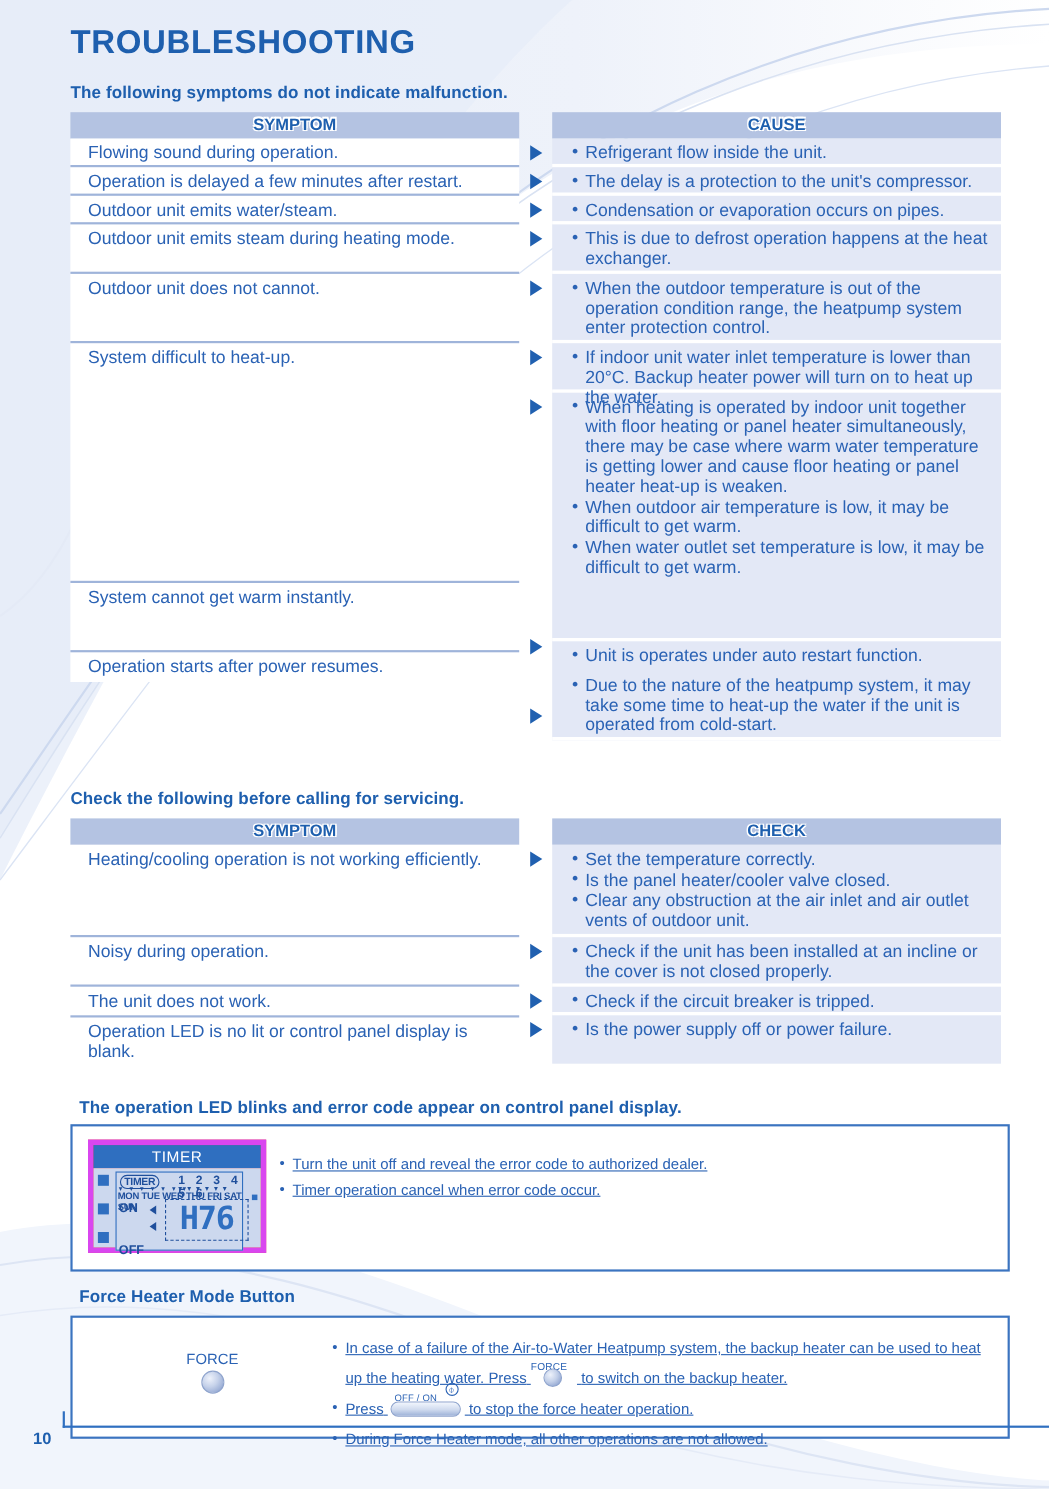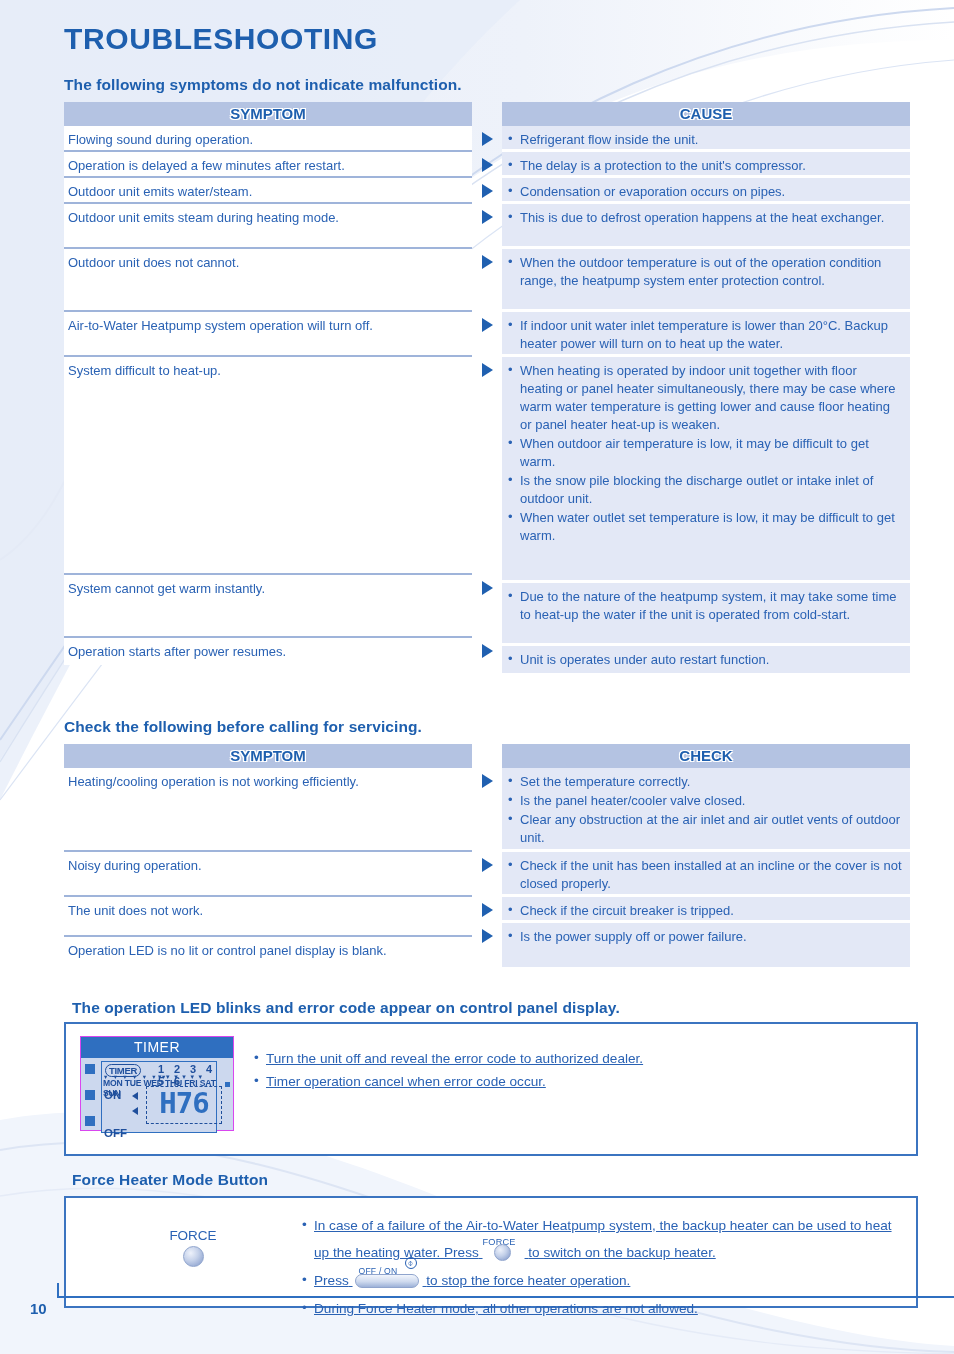--- a/index.html
+++ b/index.html
@@ -78,22 +78,22 @@
     background: #b4c3e2;
   }
   .colhead span { color: #1e5fae; position: relative; }
 
   .sym-body  { background: #ffffff; }
   .cause-body{ background: #e3e8f6; }
 
   .row {
     box-sizing: border-box;
     position: relative;
-    padding: 5px 8px 5px 4px;
-    font-size: 13px;
+    padding: 5px 8px 5px 16px;
+    font-size: 16px;
     line-height: 18px;
     color: #2a62b4;
   }
   .sym-body .row { border-bottom: 2px solid #9fb4da; }
   .sym-body .row:last-child { border-bottom: 2px solid #9fb4da; }
   .cause-body .row { border-bottom: 3px solid #ffffff; }
 
   .bullets { list-style: none; margin: 0; padding: 0; }
   .bullets li {
     position: relative;
@@ -135,21 +135,21 @@
     font-size: 13.6px;
     line-height: 22px;
     color: #2a62b4;
     text-decoration: underline;
   }
 
   .lcd {
     position: absolute;
     width: 152px;
     background: #ef4444;
-    border: 1px solid #d946ef;
+    border: 5px solid #d946ef;
   }
   .lcd-title {
     background: #2f6fc0;
     color: #ffffff;
     text-align: center;
     font-size: 14px;
     line-height: 21px;
     height: 21px;
     letter-spacing: .5px;
   }
@@ -352,22 +352,20 @@
         <div class="row" style="height:26px">
           <span>Flowing sound during operation.</span></div>
         <div class="row" style="height:26px">
           <span>Operation is delayed a few minutes after restart.</span></div>
         <div class="row" style="height:26px">
           <span>Outdoor unit emits water/steam.</span></div>
         <div class="row" style="height:45px">
           <span>Outdoor unit emits steam during heating mode.</span></div>
         <div class="row" style="height:63px">
           <span>Outdoor unit does not cannot.</span></div>
-        <div class="row" style="height:45px">
-          <span>Air-to-Water Heatpump system operation will turn off.</span></div>
         <div class="row" style="height:218px">
           <span>System difficult to heat-up.</span></div>
         <div class="row" style="height:63px">
           <span>System cannot get warm instantly.</span></div>
         <div class="row" style="height:27px;border-bottom:none">
           <span>Operation starts after power resumes.</span></div>
       </div>
       <div class="arrows">
         <div class="arrow" style="top:6px"></div>
         <div class="arrow" style="top:32px"></div>
@@ -413,52 +411,51 @@
           </div>
         <div class="row" style="height:45px">
           <ul class="bullets">
               <li>If indoor unit water inlet temperature is lower than 20°C. Backup heater power will turn on to heat up the water.</li>
             </ul>
           </div>
         <div class="row" style="height:226px">
           <ul class="bullets">
             <li>When heating is operated by indoor unit together with floor heating or panel heater simultaneously, there may be case where warm water temperature is getting lower and cause floor heating or panel heater heat-up is weaken.</li>
             <li>When outdoor air temperature is low, it may be difficult to get warm.</li>
-            <li>Is the snow pile blocking the discharge outlet or intake inlet of outdoor unit.</li>
             <li>When water outlet set temperature is low, it may be difficult to get warm.</li>
           </ul>
           </div>
+        <div class="row" style="height:27px;border-bottom:none">
+          <ul class="bullets">
+              <li>Unit is operates under auto restart function.</li>
+            </ul>
+          </div>
         <div class="row" style="height:63px">
           <ul class="bullets">
               <li>Due to the nature of the heatpump system, it may take some time to heat-up the water if the unit is operated from cold-start.</li>
-            </ul>
-          </div>
-        <div class="row" style="height:27px;border-bottom:none">
-          <ul class="bullets">
-              <li>Unit is operates under auto restart function.</li>
             </ul>
           </div>
       </div>
     </div>
   </div>
 
   <div class="sec-head" style="position:absolute;left:64px;top:718px;">Check the following before calling for servicing.</div>
 
   <div class="tbl" style="left:64px; top:744px;">
 
     <div class="col col-sym">
       <div class="colhead">
         <span>SYMPTOM</span>
       </div>
       <div class="sym-body">
         <div class="row" style="height:84px">
           <span>Heating/cooling operation is not working efficiently.</span></div>
         <div class="row" style="height:45px">
           <span>Noisy during operation.</span></div>
-        <div class="row" style="height:40px">
+        <div class="row" style="height:28px">
           <span>The unit does not work.</span></div>
         <div class="row" style="height:44px;border-bottom:none">
           <span>Operation LED is no lit or control panel display is blank.</span></div>
       </div>
       <div class="arrows">
         <div class="arrow" style="top:6px"></div>
         <div class="arrow" style="top:90px"></div>
         <div class="arrow" style="top:135px"></div>
         <div class="arrow" style="top:161px"></div>
       </div>

